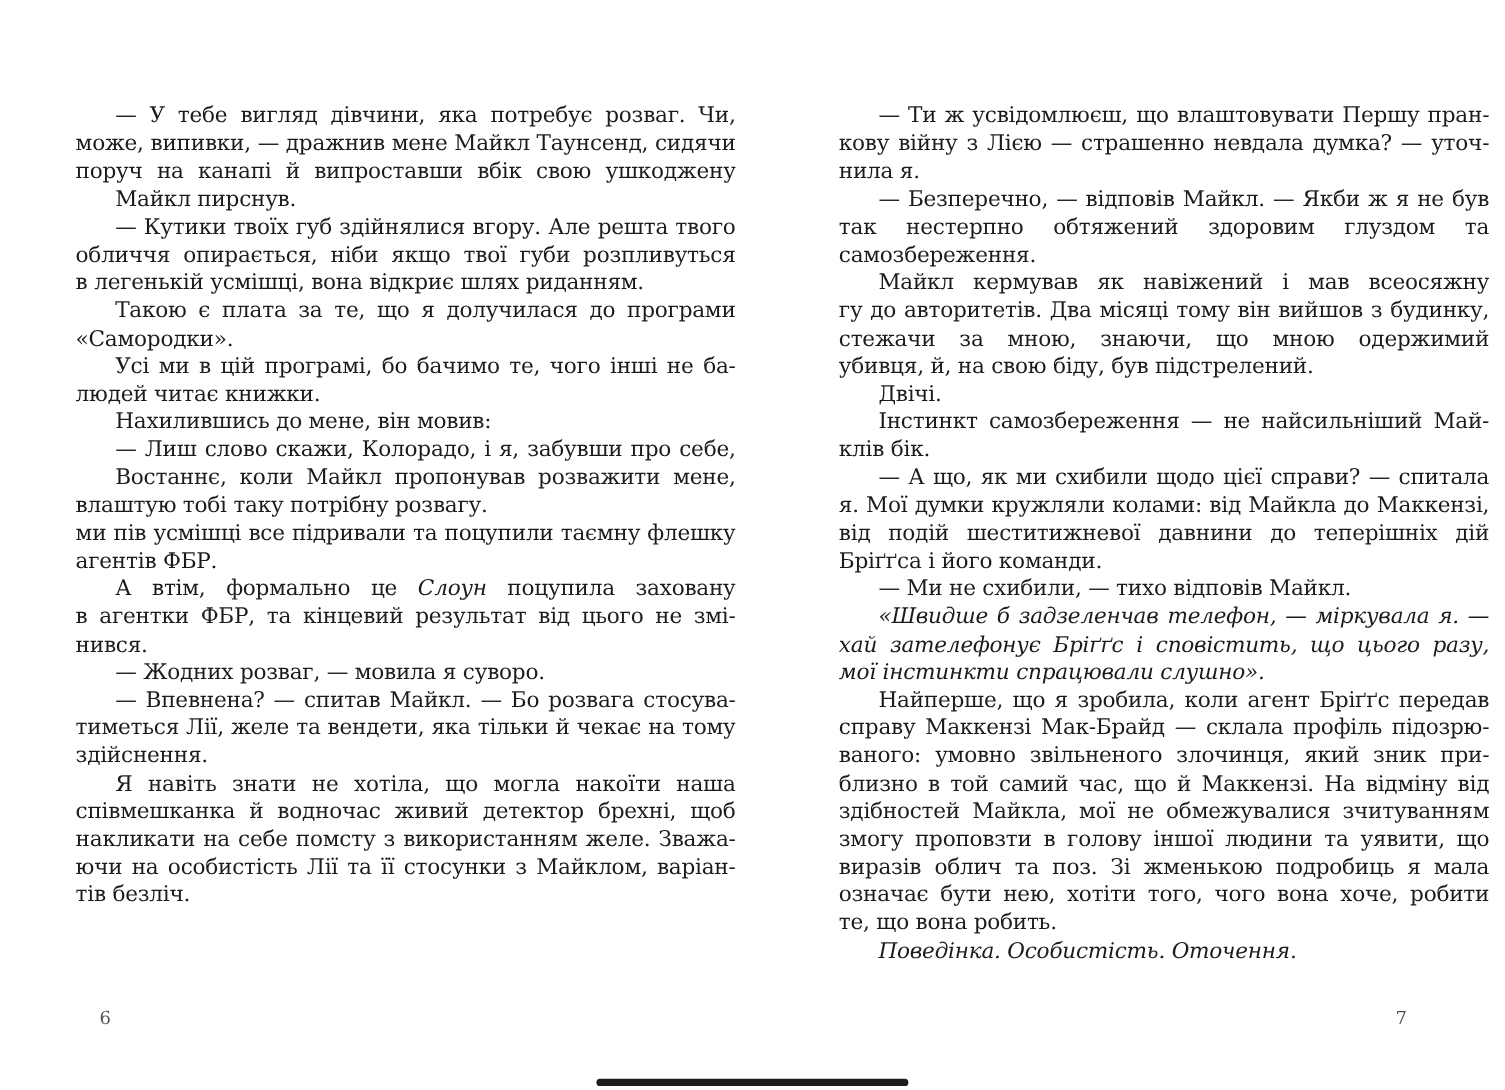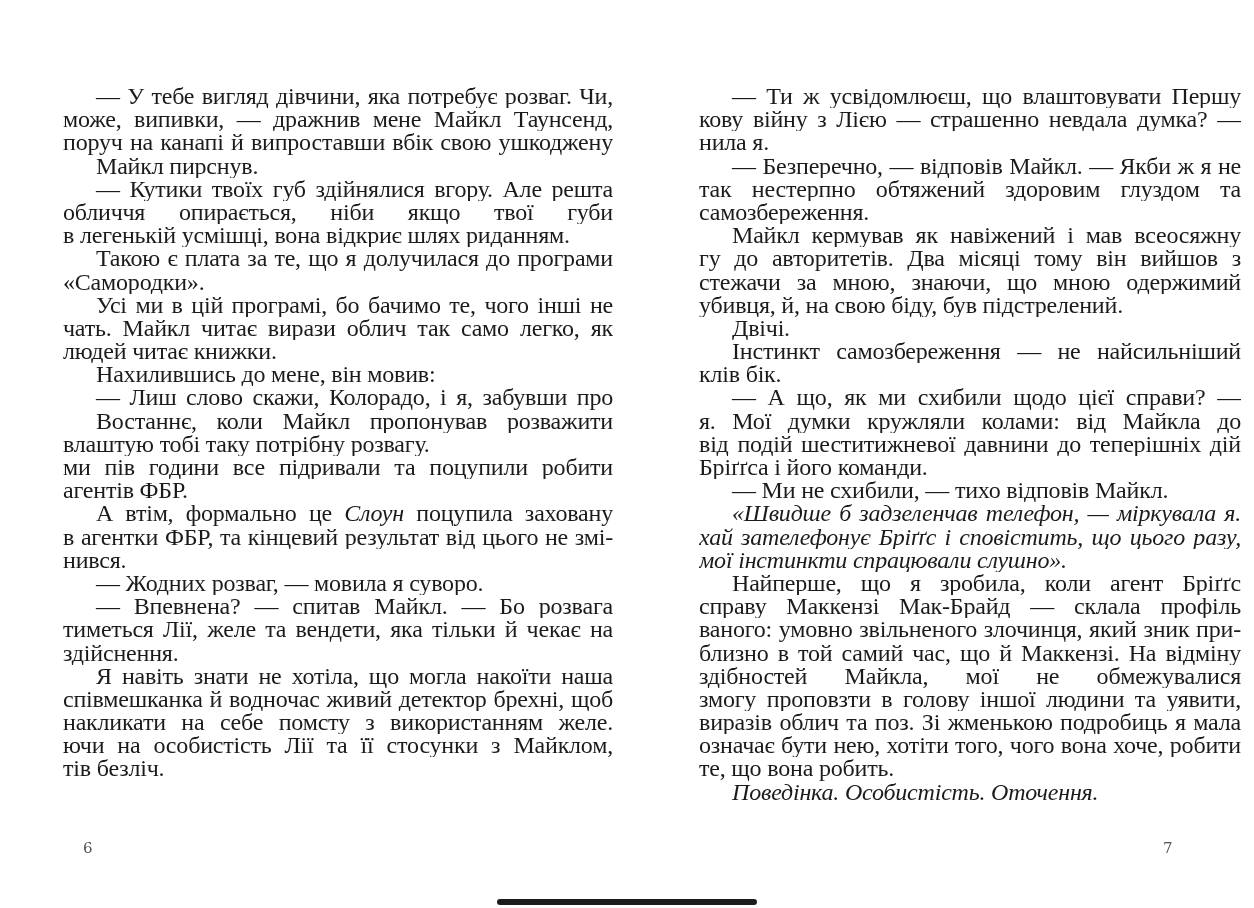--- a/index.html
+++ b/index.html
@@ -13,24 +13,23 @@
   }
   .spread {
     position: relative;
     width: 1254px;
     height: 908px;
     background: #ffffff;
   }
   .page-col {
     position: absolute;
     top: 85px;
-    font-size: 24px;
+    font-size: 18px;
     color: #1b1b1d;
     letter-spacing: -0.2px;
-    font-family: Liberation Serif, serif;
   }
   .page-col.left  { left: 63px;  width: 550px; }
   .page-col.right { left: 699px; width: 542px; }
   .line {
     height: 23.2px;
     line-height: 23.2px;
     text-align: justify;
     text-align-last: justify;
     overflow: hidden;
   }
@@ -65,34 +64,33 @@
       <div class="line indent"><span>— У тебе вигляд дівчини, яка потребує розваг. Чи,</span></div>
       <div class="line"><span>може, випивки, — дражнив мене Майкл Таунсенд, сидячи</span></div>
       <div class="line last"><span>поруч на канапі й випроставши вбік свою ушкоджену ногу.</span></div>
       <div class="line indent last"><span>Майкл пирснув.</span></div>
       <div class="line indent"><span>— Кутики твоїх губ здійнялися вгору. Але решта твого</span></div>
       <div class="line"><span>обличчя опирається, ніби якщо твої губи розпливуться</span></div>
       <div class="line last"><span>в легенькій усмішці, вона відкриє шлях риданням.</span></div>
       <div class="line indent"><span>Такою є плата за те, що я долучилася до програми</span></div>
       <div class="line last"><span>«Самородки».</span></div>
       <div class="line indent"><span>Усі ми в цій програмі, бо бачимо те, чого інші не ба-</span></div>
-      <div class="line"><span>чать. Майкл читає вирази облич так само легко, як решта</span></div>
       <div class="line last"><span>людей читає книжки.</span></div>
       <div class="line indent last"><span>Нахилившись до мене, він мовив:</span></div>
       <div class="line indent"><span>— Лиш слово скажи, Колорадо, і я, забувши про себе,</span></div>
       <div class="line indent"><span>Востаннє, коли Майкл пропонував розважити мене,</span></div>
       <div class="line last"><span>влаштую тобі таку потрібну розвагу.</span></div>
-      <div class="line"><span>ми пів години все підривали та поцупили робити флешку</span></div>
+      <div class="line"><span>ми пів усмішці все підривали та поцупили таємну флешку</span></div>
       <div class="line last"><span>агентів ФБР.</span></div>
       <div class="line indent"><span>А втім, формально це </span><em>Слоун</em><span> поцупила заховану флешку</span></div>
       <div class="line"><span>в агентки ФБР, та кінцевий результат від цього не змі-</span></div>
       <div class="line last"><span>нився.</span></div>
       <div class="line indent last"><span>— Жодних розваг, — мовила я суворо.</span></div>
       <div class="line indent"><span>— Впевнена? — спитав Майкл. — Бо розвага стосува-</span></div>
-      <div class="line"><span>тиметься Лії, желе та вендети, яка тільки й чекає на своє</span></div>
+      <div class="line"><span>тиметься Лії, желе та вендети, яка тільки й чекає на тому</span></div>
       <div class="line last"><span>здійснення.</span></div>
       <div class="line indent"><span>Я навіть знати не хотіла, що могла накоїти наша</span></div>
       <div class="line"><span>співмешканка й водночас живий детектор брехні, щоб</span></div>
       <div class="line"><span>накликати на себе помсту з використанням желе. Зважа-</span></div>
       <div class="line"><span>ючи на особистість Лії та її стосунки з Майклом, варіан-</span></div>
       <div class="line last"><span>тів безліч.</span></div>
     </div>
 
   <div class="page-col right">
       <div class="line indent"><span>— Ти ж усвідомлюєш, що влаштовувати Першу пран-</span></div>

